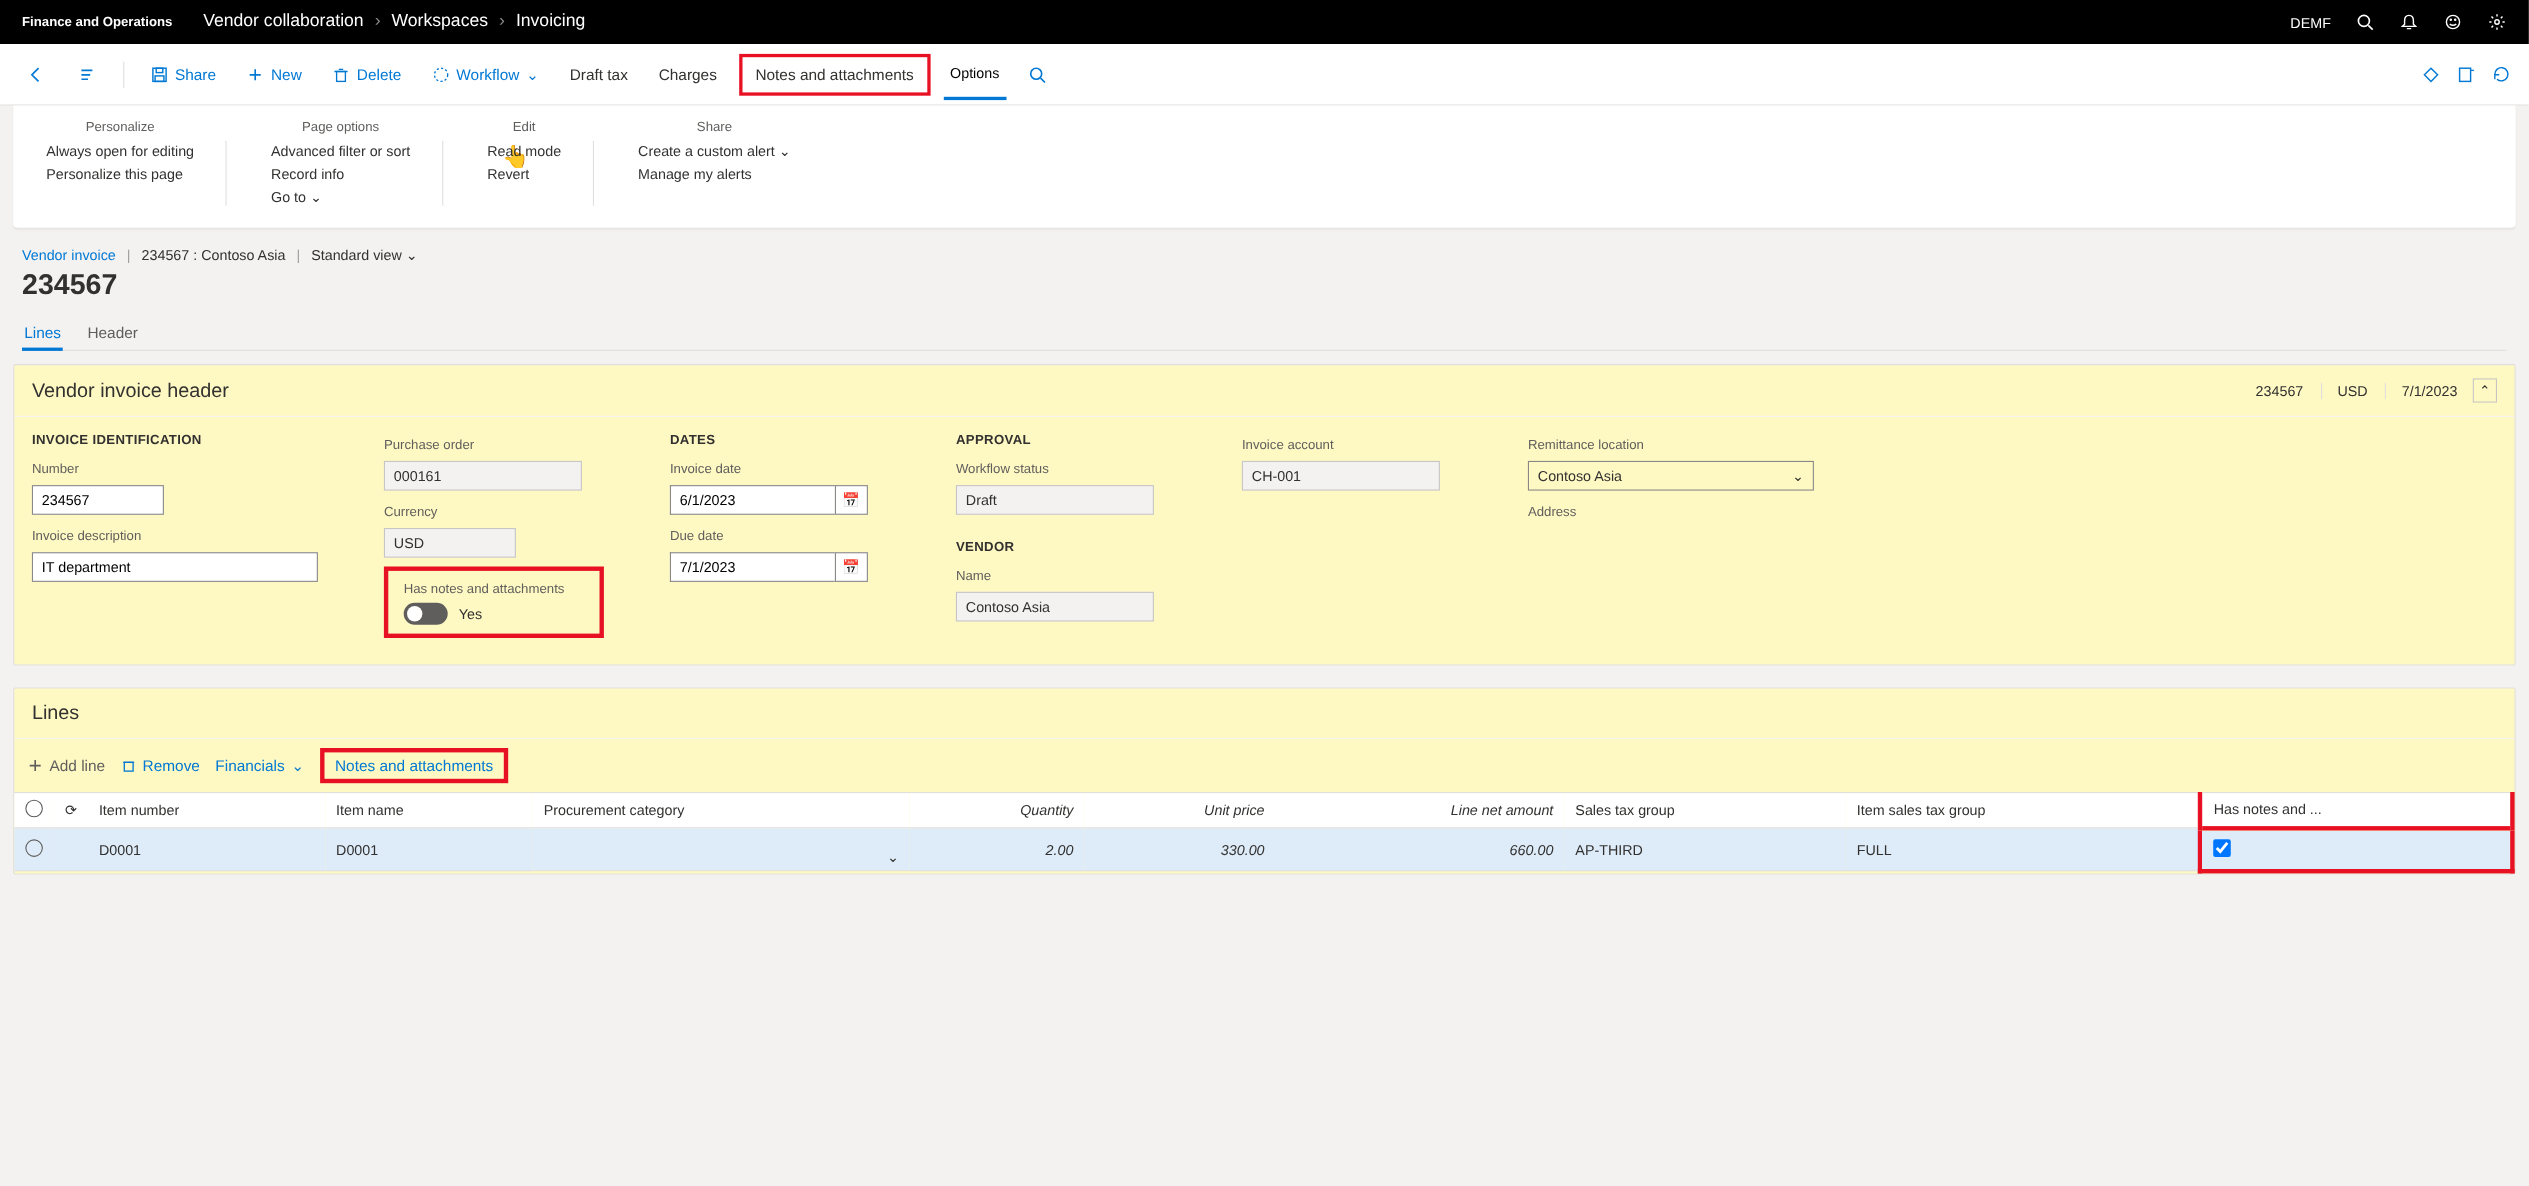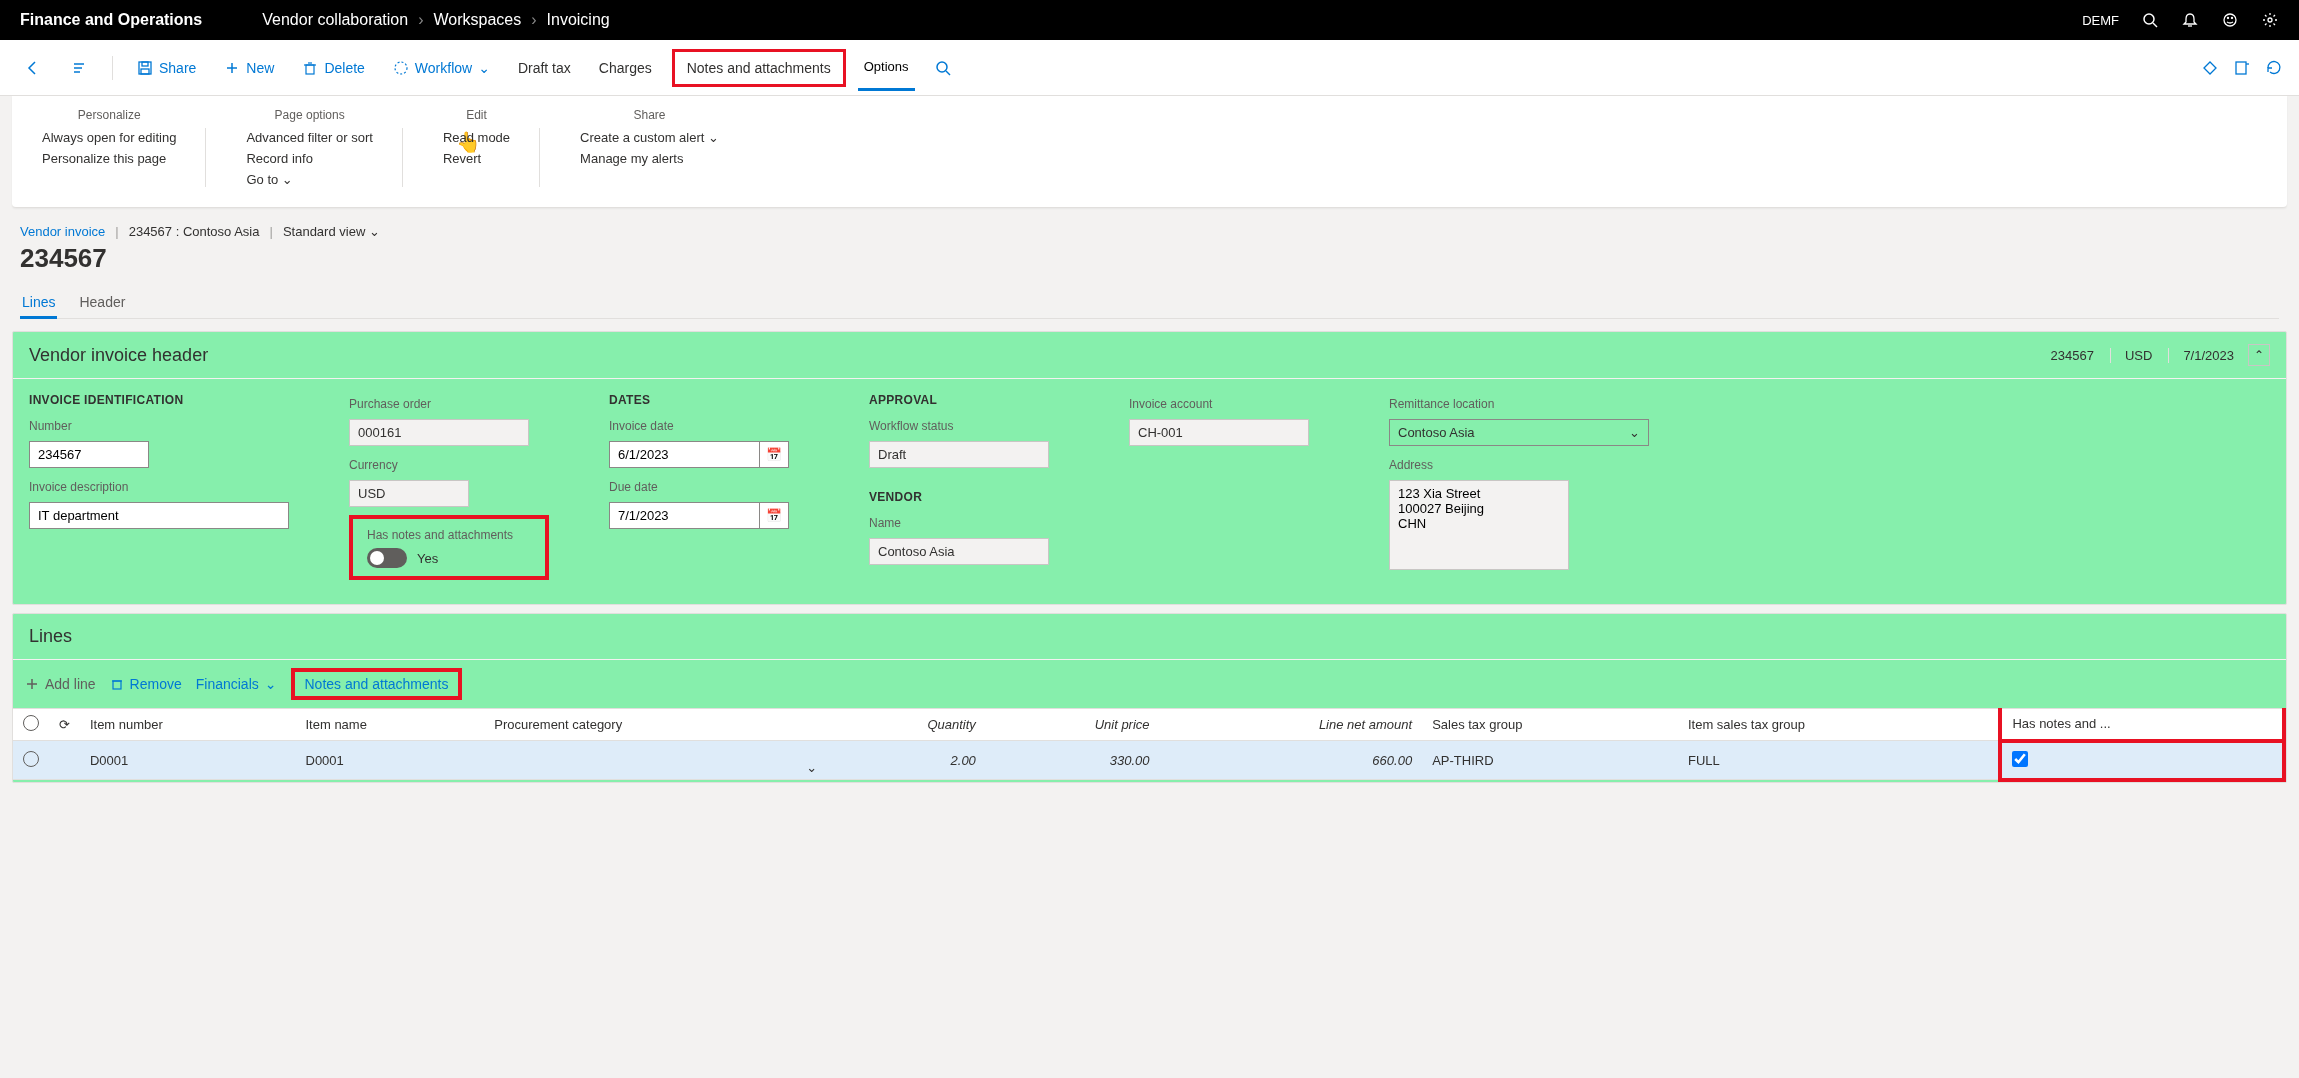--- a/index.html
+++ b/index.html
@@ -1,20 +1,20 @@
 <!DOCTYPE html>
 <html><head>
 <meta charset="utf-8">
 <style>
 * { box-sizing: border-box; margin: 0; padding: 0; font-family: "Segoe UI", Arial, sans-serif; }
 body { background: #f3f2f1; font-size: 13px; color: #323130; }
 
 
 .topbar { background: #000; color: #fff; height: 40px; display: flex; align-items: center; padding: 0 20px; }
-.topbar .brand { font-size: 16px; font-weight: 600; margin-right: 60px; }
+.topbar .brand { font-size: 12px; font-weight: 600; margin-right: 28px; }
 .topbar .breadcrumb { display: flex; align-items: center; gap: 10px; font-size: 16px;}
 .topbar .breadcrumb .chev { color: #888; }
 .topbar .spacer { flex: 1; }
 .topbar .right { display: flex; align-items: center; gap: 22px; justify-content: flex-end; }
 .topbar .demf { font-size: 13px;}
 .topbar .ticon { width: 18px; height: 18px; display:inline-flex; align-items:center; justify-content:center; cursor:pointer; }
 
 
 .toolbar { background:#fff; border-bottom:1px solid #e1dfdd; padding: 0 16px; display:flex; align-items:center; height:56px; gap:12px; }
 .toolbar .tbtn { display:flex; align-items:center; gap:6px; padding:6px 8px; color:#0078d4; cursor:pointer; font-size:14px; }
@@ -37,21 +37,21 @@
 .pagehead { padding:4px 20px 12px; }
 .pagehead .crumb { display:flex; gap:10px; align-items:center; font-size:13px; }
 .pagehead .crumb .link { color:#0078d4; cursor:pointer;}
 .pagehead .crumb .pipe { color:#a19f9d;}
 .pagehead h1 { font-size:26px; font-weight:600; margin-top:4px;}
 .pagehead .tabs { display:flex; gap:20px; margin-top:14px; border-bottom:1px solid #e1dfdd;}
 .pagehead .tabs .tab { padding:6px 2px; cursor:pointer; font-size:14px; color:#605e5c;}
 .pagehead .tabs .tab.active { color:#0078d4; border-bottom:3px solid #0078d4; margin-bottom:-1px;}
 
 
-.panel { background:#86efac; margin:0 12px 8px; border:1px solid #e1dfdd; border-radius:2px;}
+.panel { background:#fef9c3; margin:0 12px 20px; border:1px solid #e1dfdd; border-radius:2px;}
 .panel .phead { padding:12px 16px; font-size:18px; border-bottom:1px solid #f3f2f1; display:flex; align-items:center;}
 .panel .phead .spacer{flex:1;}
 .panel .phead .meta{ display:flex; gap:16px; font-size:13px; color:#323130; }
 .panel .phead .meta span{ border-left:1px solid #e1dfdd; padding-left:14px;}
 .panel .phead .meta span:first-child{border:none; padding-left:0;}
 .panel .phead .expand{ margin-left:14px; border:1px solid #c8c6c4; width:22px; height:22px; display:flex; align-items:center; justify-content:center; cursor:pointer; font-size:12px;}
 
 .panel .pbody { padding:14px 16px 24px; display:flex; gap:60px; align-items:flex-start;}
 .fieldgroup{ display:flex; flex-direction:column; gap:8px; min-width:200px;}
 .fieldgroup .grouphead { font-size:12px; font-weight:600; letter-spacing:0.3px; color:#323130;}
@@ -327,23 +327,20 @@
 
     <div class="fieldgroup">
       <label>Remittance location</label>
       <div class="selectwrap">
         <div class="sel">
           <span>Contoso Asia</span>
           <span>⌄</span>
         </div>
       </div>
       <label>Address</label>
-      <textarea readonly="" class="readonly" style="">123 Xia Street
-100027 Beijing
-CHN</textarea>
     </div>
   </div>
 </div>
 
 <div class="panel">
   <div class="phead">
       <span>Lines</span>
     </div>
   <div class="linesbar">
     <span class="lbtn">

